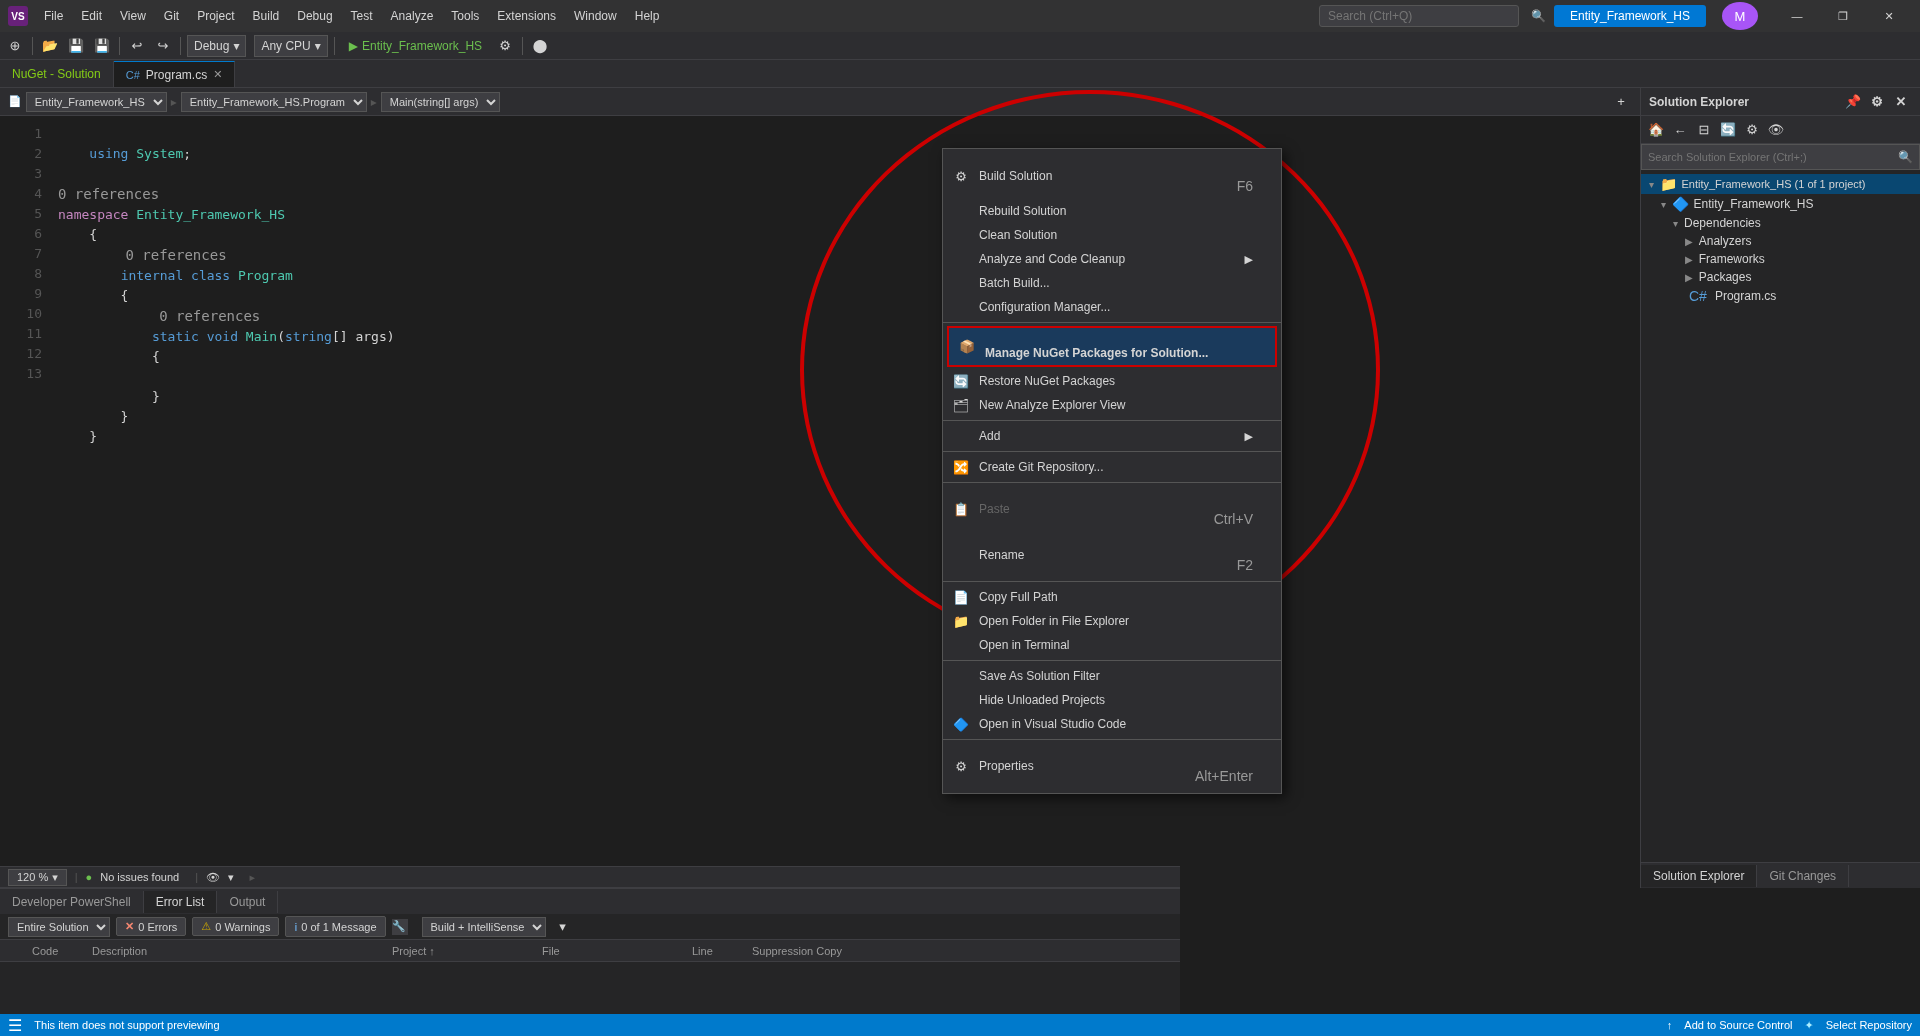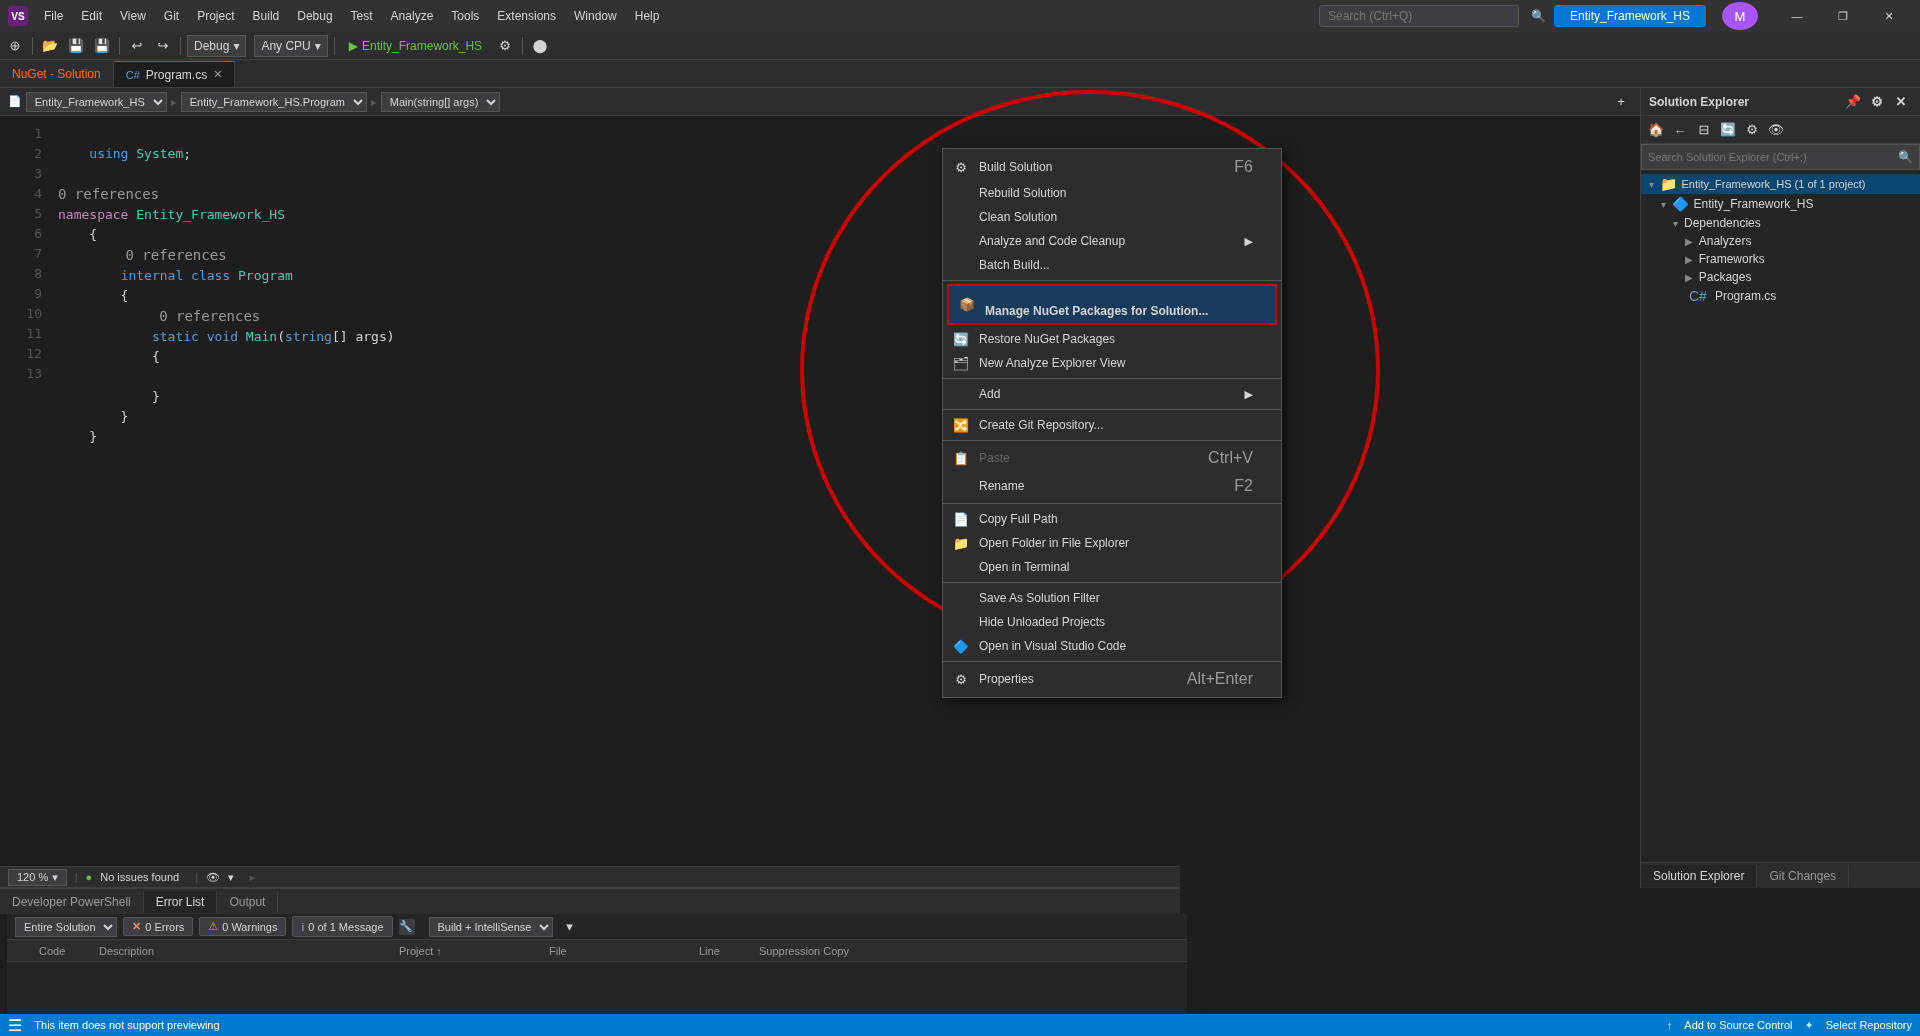--- a/index.html
+++ b/index.html
@@ -274,21 +274,21 @@
     }
     .ctx-item.active-highlight {
       background: #1a3a5c;
       border: 1px solid #007acc;
     }
     .ctx-item .icon-area {
       position: absolute; left: 8px;
       width: 20px; display: flex; align-items: center; justify-content: center;
       font-size: 13px;
     }
-    .ctx-item .shortcut { color: #999; font-size: 16px; }
+    .ctx-item .shortcut { color: #999; font-size: 14px; margin-top: 20px; }
     .ctx-item .arrow { color: #d4d4d4; font-size: 11px; }
     .ctx-separator {
       height: 1px; background: #555;
       margin: 3px 0;
     }
     .ctx-item.disabled { color: #666; }
 
     
     #red-circle {
       position: absolute;
@@ -311,21 +311,21 @@
       height: 22px;
       background: #2d2d30;
       border-top: 1px solid #3e3e42;
       border-bottom: 1px solid #3e3e42;
       display: flex; align-items: center;
       padding: 0 8px; gap: 8px;
       font-size: 11px;
     }
 
     .nuget-tab {
-      color: #f97316; font-size: 12px;
+      color: #84cc16; font-size: 12px;
       padding: 4px 12px; cursor: pointer;
       border-right: 1px solid #3e3e42;
     }
   </style>
 </head>
 <body>
 
 <div id="title-bar">
   <div class="vs-logo">VS</div>
   <div class="menu-items">
@@ -524,21 +524,21 @@
   <span>▾</span>
   <span style="margin-left:8px;color:#555;">▸</span>
 </div>
 
 <div style="position:absolute;bottom:122px;left:0;width:1180px;height:26px;background:#2d2d30;border-top:1px solid #3e3e42;display:flex;align-items:center;">
   <div class="bottom-tab">Developer PowerShell</div>
   <div class="bottom-tab active">Error List</div>
   <div class="bottom-tab">Output</div>
 </div>
 
-<div style="position:absolute;bottom:22px;left:7px;width:1180px;height:100px;background:#252526;display:flex;flex-direction:column;">
+<div style="position:absolute;bottom:22px;left:0;width:1180px;height:100px;background:#252526;display:flex;flex-direction:column;">
 
   <div style="height:26px;background:#252526;display:flex;align-items:center;padding:0 8px;gap:6px;border-bottom:1px solid #3e3e42;font-size:11px;">
     <select style="background:#3e3e42;border:1px solid #555;color:#d4d4d4;font-size:11px;padding:1px 4px;height:20px;">
       <option>Entire Solution</option>
     </select>
     <div class="error-filter-btn">
       <span style="color:#f48771;font-weight:bold;">✕</span>
       <span>0 Errors</span>
     </div>
     <div class="error-filter-btn">
@@ -605,20 +605,24 @@
     <span class="icon-area"></span>
     <span>Analyze and Code Cleanup</span>
     <span class="arrow">▶</span>
   </div>
 
   <div class="ctx-item">
     <span class="icon-area"></span>
     <span>Batch Build...</span>
   </div>
 
+  <div class="ctx-item">
+    <span class="icon-area"></span>
+    <span>Configuration Manager...</span>
+  </div>
 
   <div class="ctx-separator"></div>
 
   <div class="ctx-item active-highlight" style="background:#1a3a5c;border:2px solid #cc0000;margin:2px 4px;padding:5px 28px 5px 36px;">
     <span class="icon-area" style="color:#8b5cf6;">📦</span>
     <span style="font-weight:700;margin-top:13px;">Manage NuGet Packages for Solution...</span>
   </div>
 
   <div class="ctx-item">
     <span class="icon-area">🔄</span>

